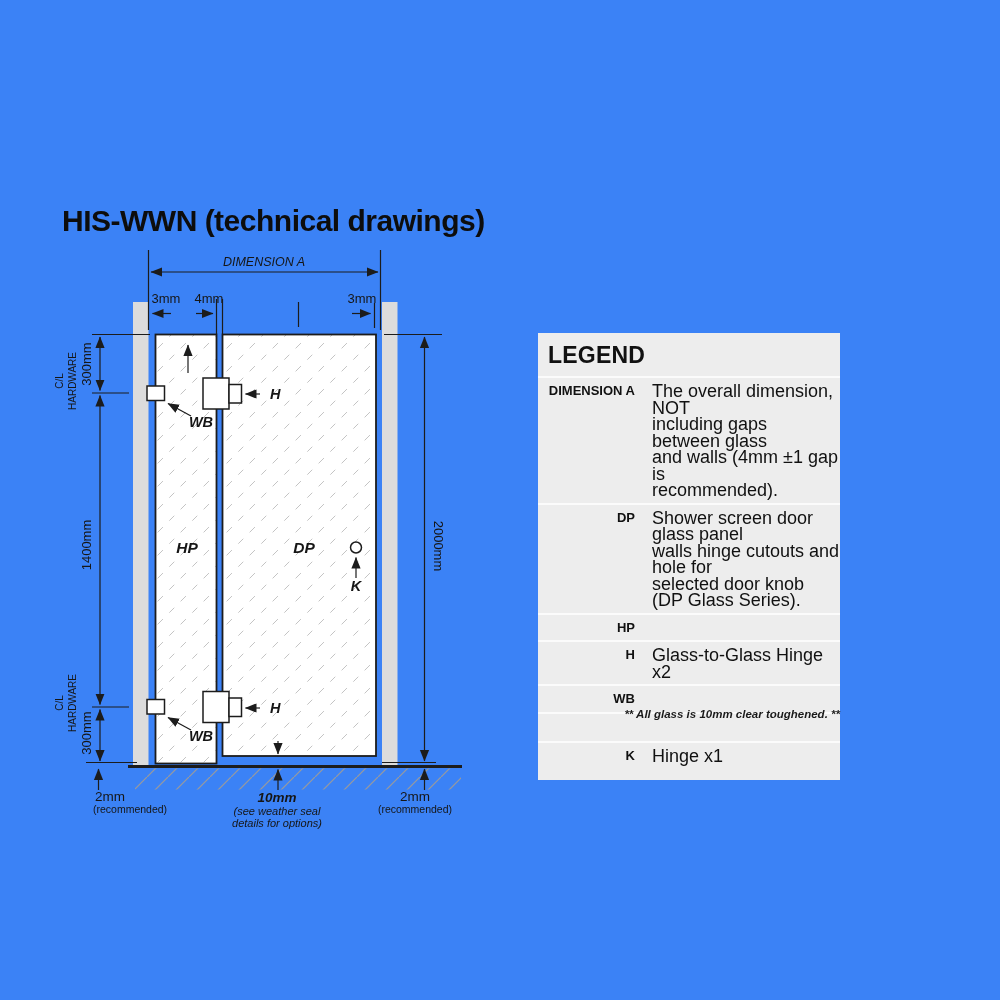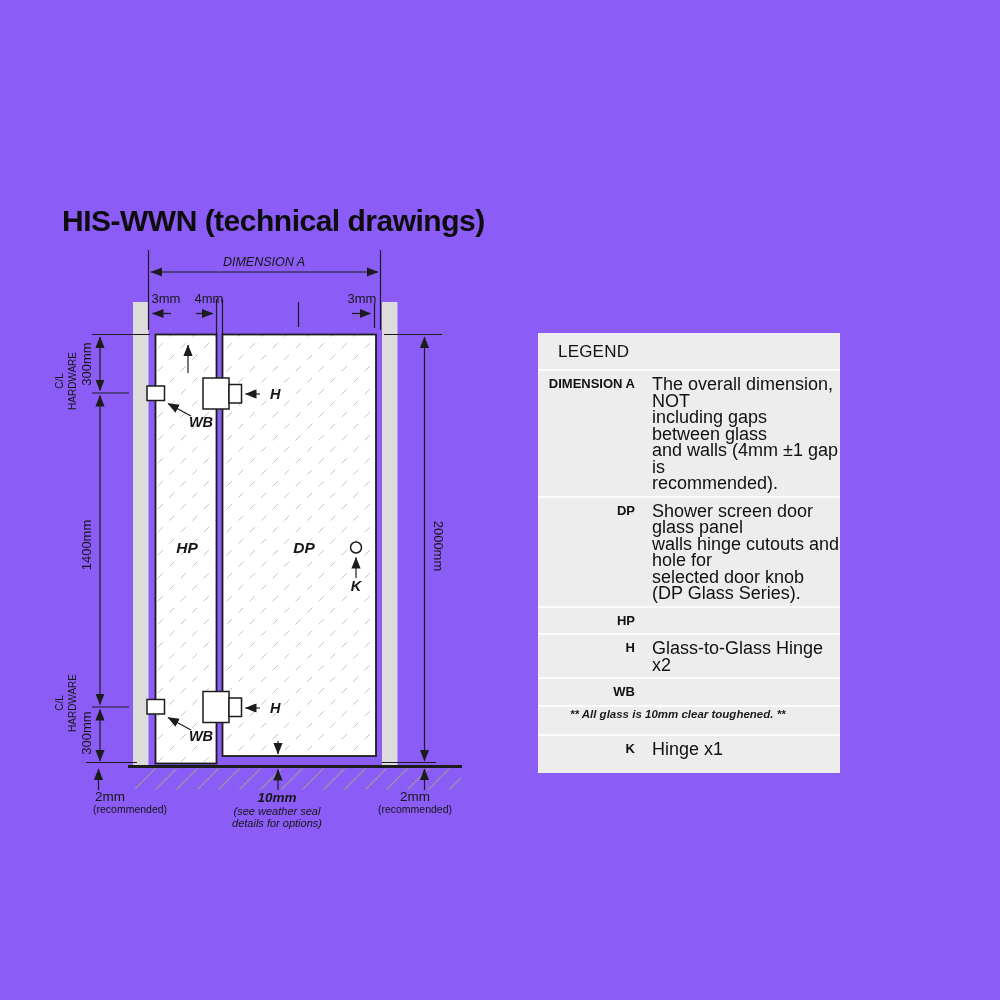--- a/index.html
+++ b/index.html
@@ -1,43 +1,43 @@
 <!DOCTYPE html>
 <html><head>
 <meta charset="utf-8">
 <style>
   html,body{margin:0;padding:0;background:#fff;}
-  .page{position:relative;width:1000px;height:1000px;background:#8b5cf6;overflow:hidden;
+  .page{position:relative;width:1000px;height:1000px;background:#3b82f6;overflow:hidden;
         font-family:"Liberation Sans","DejaVu Sans",sans-serif;color:#111;}
   .page-title{position:absolute;left:62px;top:184px;font-size:30px;font-weight:bold;
               letter-spacing:-0.5px;color:#0d0d0d;}
   svg{position:absolute;left:0;top:0;}
   svg text{font-family:"Liberation Sans","DejaVu Sans",sans-serif;fill:#161616;}
   .dim{stroke:#1c1c1c;stroke-width:1.2;fill:none;}
   .thick{stroke:#1c1c1c;stroke-width:3;fill:none;}
   .edge{stroke:#1c1c1c;stroke-width:1.8;}
   .part{stroke:#1c1c1c;stroke-width:1.5;fill:#fff;}
   .t-dim{font-size:13px;}
   .t-small{font-size:10.5px;}
   .t-cl{font-size:10px;}
   .t-ital{font-style:italic;font-size:12.5px;}
   .t-lbl{font-style:italic;font-weight:bold;font-size:14.5px;}
   .t-note{font-style:italic;font-size:11px;}
   .t-gap{font-style:italic;font-weight:600;font-size:13.5px;}
   
   .legend{position:absolute;left:538px;top:333px;width:302px;background:#ededed;}
-  .lg-title{font-size:17px;font-weight:normal;padding:9px 0 7px 20px;letter-spacing:0.2px;}
+  .lg-title{font-size:23px;font-weight:bold;padding:9px 0 7px 10px;letter-spacing:0.2px;}
   .lg-row{display:flex;border-top:2px solid #fbfbfb;padding:5px 0 4px 0;}
   .lg-term{flex:none;width:97px;text-align:right;font-weight:bold;font-size:13px;line-height:16.5px;}
   .lg-desc{margin-left:17px;font-size:18px;line-height:16.5px;white-space:pre-line;}
   .lg-row.nowrap .lg-desc{white-space:nowrap;}
   .lg-row.empty{min-height:18px;}
   .lg-row.last{padding-bottom:16px;}
-  .lg-foot{position:absolute;left:538px;top:708px;width:302px;text-align:left;
-           font-style:italic;font-weight:600;font-size:11.5px;color:#1a1a1a;padding-left:32px;}
+  .lg-foot{position:absolute;left:538px;top:708px;width:302px;text-align:right;
+           font-style:italic;font-weight:600;font-size:11.5px;color:#1a1a1a;}
 </style>
 </head>
 <body>
 
 <div class="page">
 
   <h1 class="page-title">HIS-WWN (technical drawings)</h1>
 
   <svg width="1000" height="1000" viewBox="0 0 1000 1000">
     <defs>

